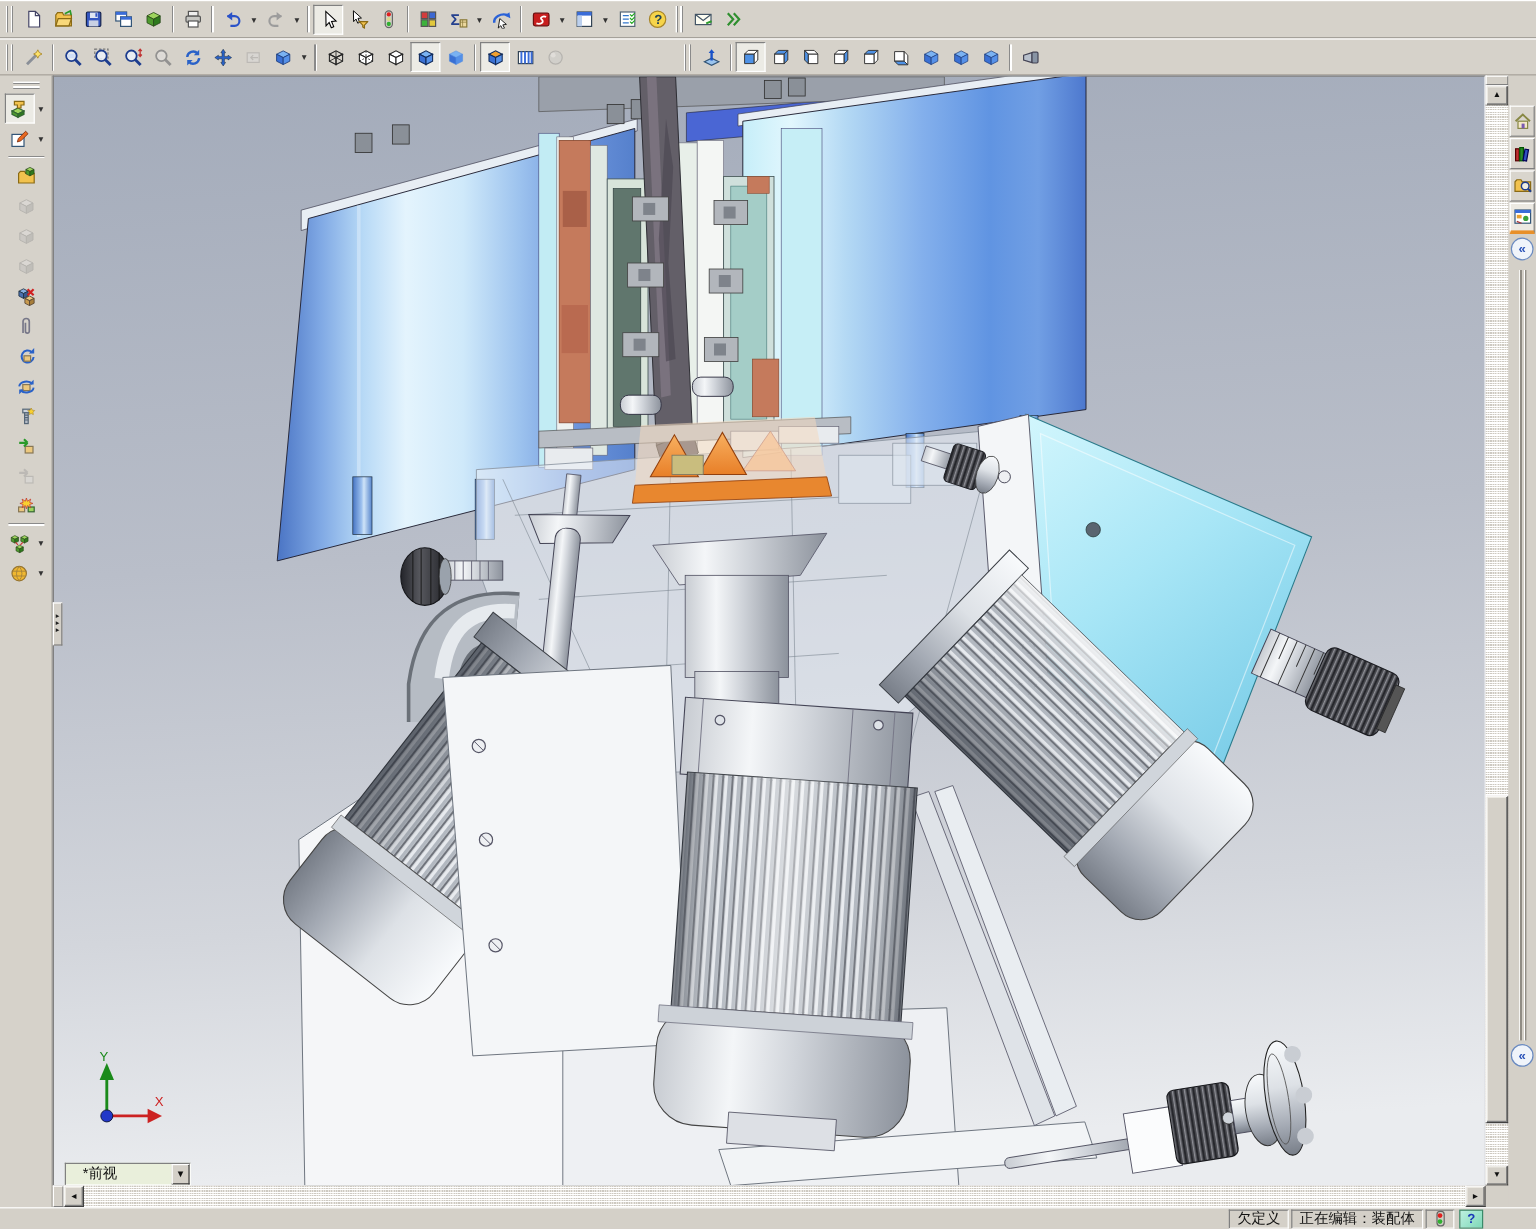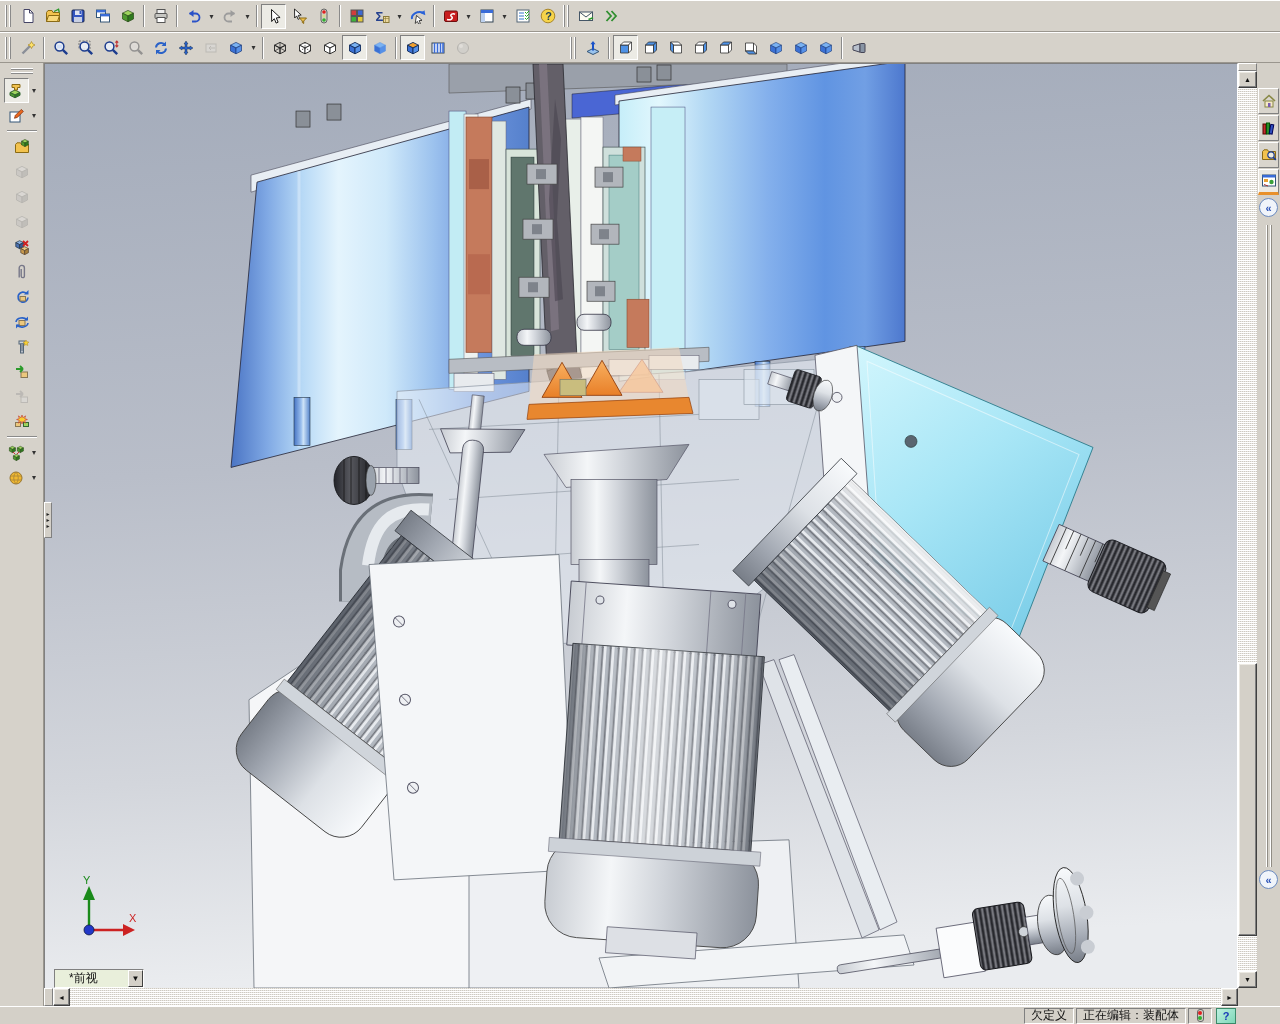--- a/index.html
+++ b/index.html
@@ -35,21 +35,21 @@
     background:linear-gradient(180deg,transparent 0 2px,#8a8a8a 2px 3px,#ffffff 3px 4px,transparent 4px); }
   #leftbar .dd { height:25px; }
 
   
   #frame { position:absolute; left:44px; top:63px; width:1194px; height:925px;
     border-top:1px solid #808080; border-left:1px solid #808080;
     border-right:1px solid #fff; background:#aeb4c0; }
   #canvas { position:absolute; inset:0; }
   #canvas svg { display:block; width:100%; height:100%; }
 
-  #viewlabel { position:absolute; left:9px; bottom:0; width:90px; height:19px;
+  #viewlabel { position:absolute; left:9px; bottom:0; width:105px; height:19px;
     background:#e9efdb; border:1px solid; border-color:#808080 #fff #fff #808080;
     display:flex; align-items:center; font-size:12px; color:#111; }
   #viewlabel .vtext { flex:1; padding-left:14px; }
   #viewlabel .vdrop { width:15px; height:17px; background:#d4d0c8;
     border:1px solid; border-color:#fff #404040 #404040 #fff;
     font-size:8px; display:flex; align-items:center; justify-content:center; }
 
   #panesplit { position:absolute; left:-1px; top:438px; width:8px; height:36px;
     background:#d4d0c8; border:1px solid; border-color:#fff #808080 #808080 #fff;
     display:flex; flex-direction:column; align-items:center; justify-content:center; color:#222; }

